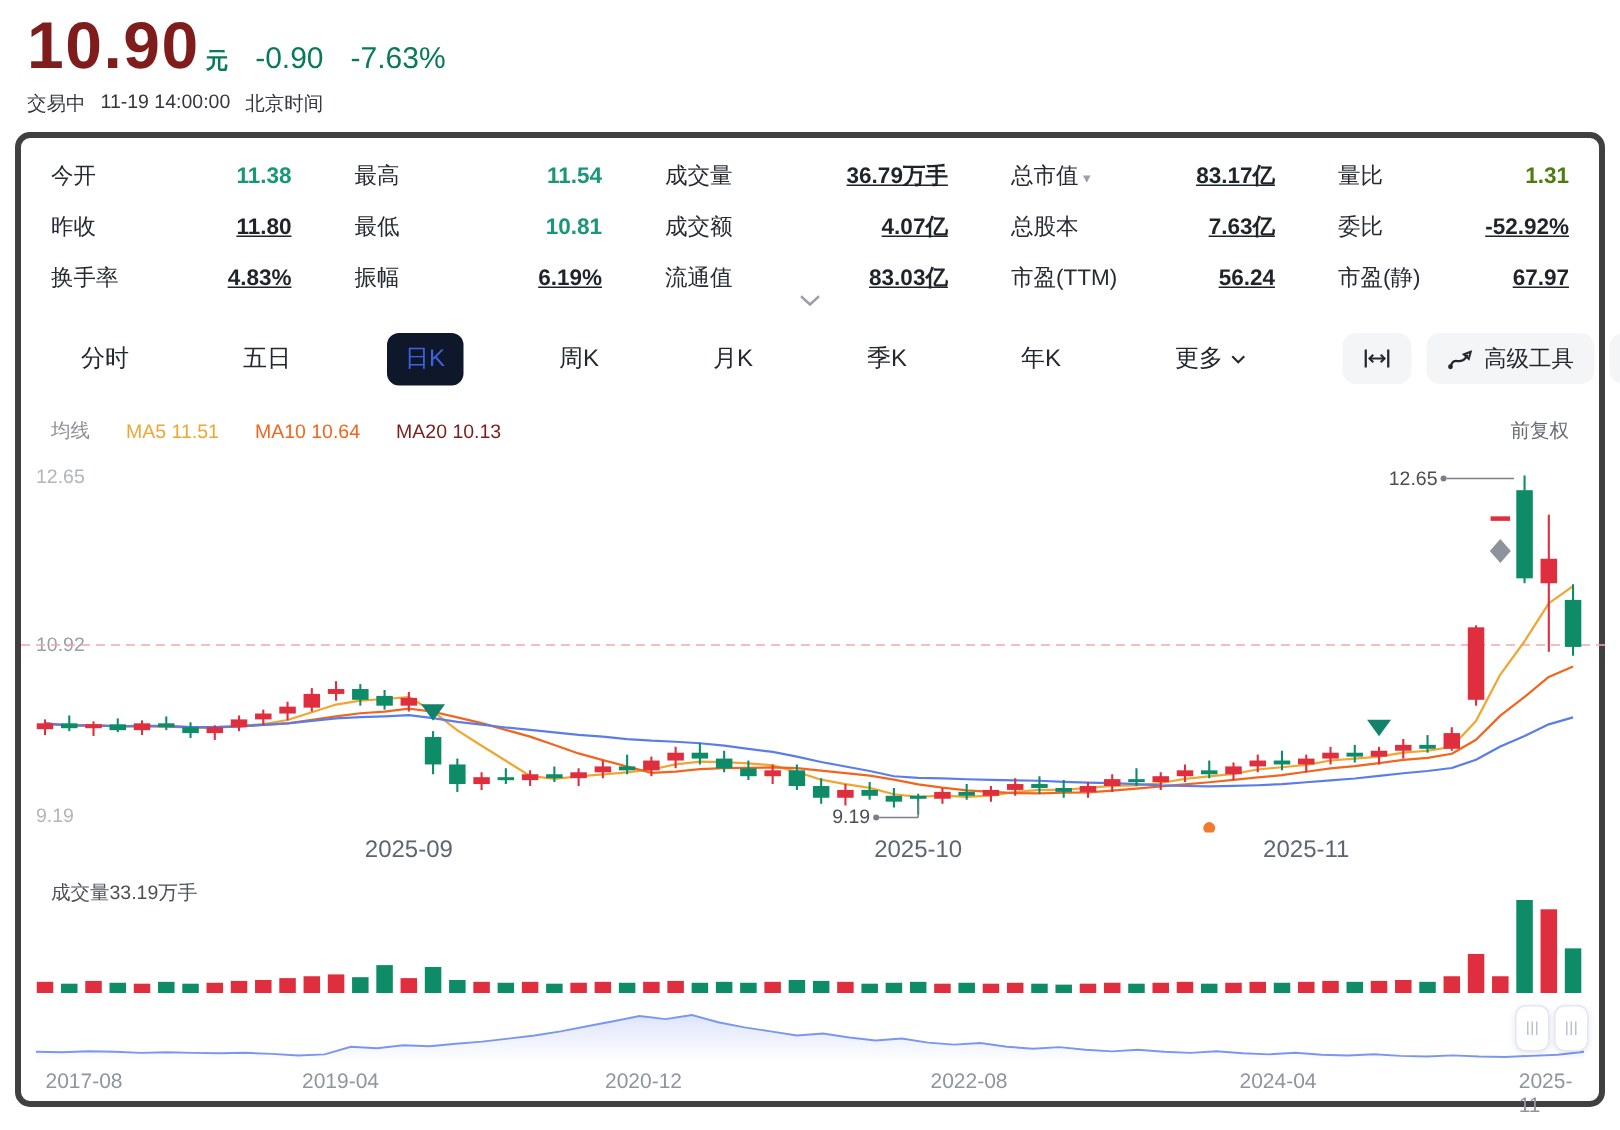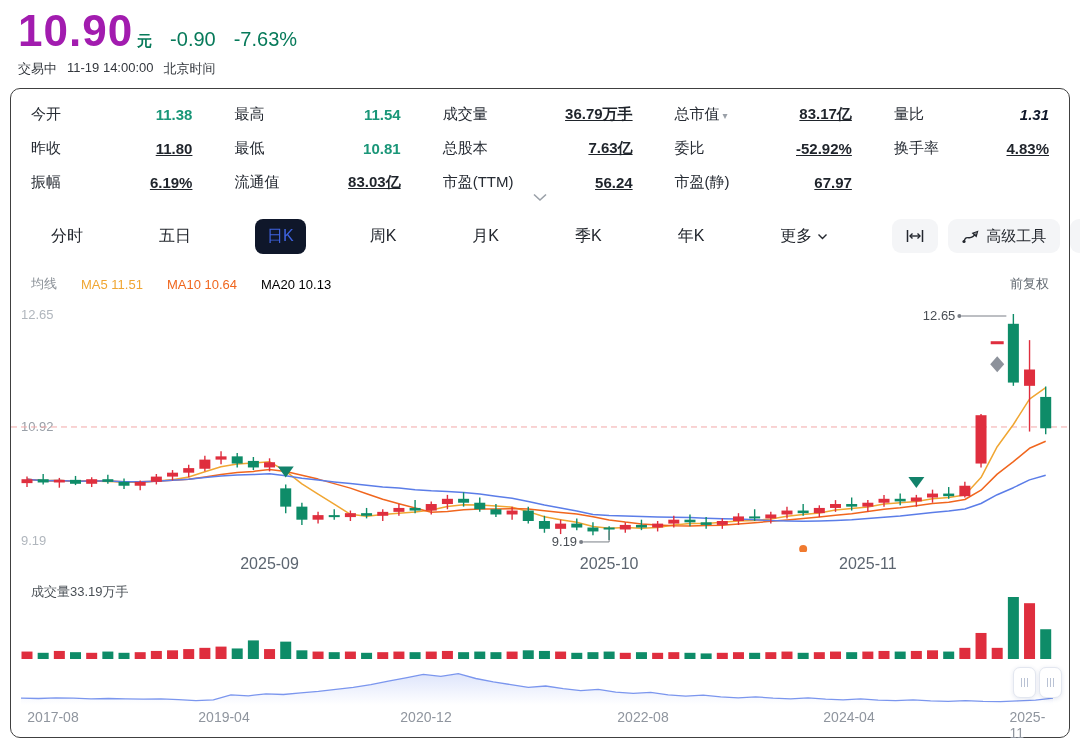--- a/index.html
+++ b/index.html
@@ -1,34 +1,34 @@
 <!DOCTYPE html>
 <html><head>
 <meta charset="utf-8">
 <style>
   * { margin:0; padding:0; box-sizing:border-box; }
   html,body { width:1080px; height:753px; background:#ffffff; overflow:hidden;
     font-family:"Liberation Sans","DejaVu Sans",sans-serif; }
   
   .hdr { padding:6px 0 0 18px; }
   .price-row { display:flex; align-items:baseline; }
-  .big-price { font-size:44px; font-weight:700; color:#a21caf; letter-spacing:1px; }
+  .big-price { font-size:44px; font-weight:700; color:#7f1d1d; letter-spacing:1px; }
   .unit { font-size:15px; color:#077a5a; margin-left:4px; font-weight:600; }
   .chg  { font-size:20px; color:#077a5a; margin-left:18px; font-weight:500; }
   .status-row { margin-top:4px; font-size:13px; color:#33373d; display:flex; gap:10px; }
   
   .card { position:relative; margin:10px 10px 0 10px; width:1060px; height:650px;
-    border:1px solid #404040; border-radius:10px; background:#fff;padding-left:12px; }
+    border:4px solid #404040; border-radius:10px; background:#fff;padding-left:12px; }
   
   .stats { position:absolute; top:16px; left:20px; right:20px; display:grid;
     grid-template-columns:1.02fr 1.05fr 1.2fr 1.12fr 0.98fr; column-gap:42px; row-gap:15px; }
   .stat-cell { display:flex; justify-content:space-between; align-items:center; font-size:15px; }
   .stat-lbl { color:#262b33; white-space:nowrap; }
   .stat-val { font-weight:600; color:#1f242b; white-space:nowrap; }
-  .tone-green { color:#1a9678; } .tone-red { color:#0f172a;font-style:italic; } .tone-dark { color:#1f242b;text-decoration:underline; }
+  .tone-green { color:#1a9678; } .tone-red { color:#4d7c0f; } .tone-dark { color:#1f242b;text-decoration:underline; }
   .mini-caret { color:#9aa0a8; font-size:10px; margin-left:3px; }
   .collapse-toggle { position:absolute; top:104px; left:50%; transform:translateX(-50%);
     cursor:pointer; line-height:0; }
   
   .tabs { position:absolute; top:126px; left:28px; right:22px; height:42px;
     display:flex; align-items:center; gap:52px; }
   .tab { font-size:16px; color:#23272e; padding:7px 12px; border-radius:8px; cursor:pointer;
     display:flex; align-items:center; gap:5px; white-space:nowrap; }
   .tab.active { color:#3f63e0; background:#0f172a; font-weight:500; }
   .tools { margin-left:auto; display:flex; gap:10px; align-items:center; }
@@ -95,20 +95,24 @@
         <span class="stat-lbl">量比</span>
         <span class="stat-val tone-red">1.31</span>
       </div>
       <div class="stat-cell">
         <span class="stat-lbl">昨收</span>
         <span class="stat-val tone-dark">11.80</span>
       </div>
       <div class="stat-cell">
         <span class="stat-lbl">最低</span>
         <span class="stat-val tone-green">10.81</span>
+      </div>
+      <div class="stat-cell">
+        <span class="stat-lbl">成交额</span>
+        <span class="stat-val tone-dark">4.07亿</span>
       </div>
       <div class="stat-cell">
         <span class="stat-lbl">总股本</span>
         <span class="stat-val tone-dark">7.63亿</span>
       </div>
       <div class="stat-cell">
         <span class="stat-lbl">委比</span>
         <span class="stat-val tone-dark">-52.92%</span>
       </div>
       <div class="stat-cell">
@@ -186,21 +190,21 @@
           <span>高级工具</span>
         </button>
         <button class="pill"></button>
       </div>
     </div>
 
   <div class="ma-row" id="maRow">
     <span class="ma-title">均线</span>
   <span class="ma-item" style="color: rgb(240, 166, 50);">MA5 11.51</span>
       <span class="ma-item" style="color: rgb(240, 102, 30);">MA10 10.64</span>
-      <span class="ma-item" style="color: #000000;">MA20 10.13</span>
+      <span class="ma-item" style="color: #7f1d1d;">MA20 10.13</span>
       <span class="adjust">前复权</span>
     </div>
 
   <div class="price-pane" id="pricePane"><svg width="1060" height="255" viewBox="0 0 1060 255">
         <text x="10" y="22" font-size="13" fill="#b0b6bd">12.65</text>
         <text x="10" y="247.93800000000005" font-size="13" fill="#b0b6bd">9.19</text>
         <text x="10" y="133.96900000000002" font-size="13" fill="#9aa0a8">10.92</text>
         <line x1="0" y1="129.96900000000002" x2="1060" y2="129.96900000000002" stroke="#f2a8a8" stroke-width="1" stroke-dasharray="6 4"></line>
         <polyline points="16.0,182.2 32.2,183.8 48.3,183.5 64.5,184.3 80.7,183.9 96.9,184.4 113.0,185.1 129.2,185.5 145.4,184.0 161.5,182.7 177.7,180.0 193.9,174.8 210.0,169.7 226.2,167.1 242.4,166.0 258.6,164.8 274.7,174.2 290.9,186.9 307.1,197.2 323.2,207.2 339.4,217.3 355.6,219.2 371.7,217.6 387.9,216.2 404.1,214.9 420.3,213.0 436.4,209.6 452.6,207.8 468.8,208.1 484.9,208.9 501.1,210.2 517.3,214.6 533.4,219.8 549.6,222.7 565.8,225.3 582.0,229.5 598.1,231.2 614.3,230.4 630.5,231.2 646.6,230.4 662.8,228.0 679.0,226.6 695.1,226.6 711.3,225.3 727.5,223.9 743.7,223.6 759.8,222.0 776.0,219.2 792.2,217.6 808.3,215.9 824.5,213.0 840.7,211.5 856.8,209.9 873.0,207.0 889.2,205.7 905.4,204.4 921.5,201.8 937.7,200.5 953.9,197.9 970.0,180.6 986.2,149.7 1002.4,127.5 1018.5,102.2 1034.7,90.7" fill="none" stroke="#f0a632" stroke-width="1.5" stroke-linejoin="round"></polyline>
         <polyline points="16.0,182.2 32.2,183.8 48.3,183.5 64.5,184.3 80.7,183.9 96.9,184.1 113.0,184.7 129.2,184.7 145.4,184.2 161.5,183.3 177.7,182.2 193.9,179.9 210.0,177.6 226.2,175.5 242.4,174.4 258.6,172.4 274.7,174.5 290.9,178.3 307.1,182.1 323.2,186.6 339.4,191.1 355.6,196.7 371.7,202.3 387.9,206.7 404.1,211.0 420.3,215.2 436.4,214.4 452.6,212.7 468.8,212.1 484.9,211.9 501.1,211.6 517.3,212.1 533.4,213.8 549.6,215.4 565.8,217.1 582.0,219.8 598.1,222.9 614.3,225.1 630.5,226.9 646.6,227.9 662.8,228.8 679.0,228.9 695.1,228.5 711.3,228.2 727.5,227.1 743.7,225.8 759.8,224.3 776.0,222.9 792.2,221.5 808.3,219.9 824.5,218.3 840.7,216.8 856.8,214.5 873.0,212.3 889.2,210.8 905.4,208.7 921.5,206.6 937.7,205.2 953.9,202.5 970.0,193.2 986.2,177.1 1002.4,164.6 1018.5,151.3 1034.7,144.3" fill="none" stroke="#f0661e" stroke-width="1.5" stroke-linejoin="round"></polyline>

